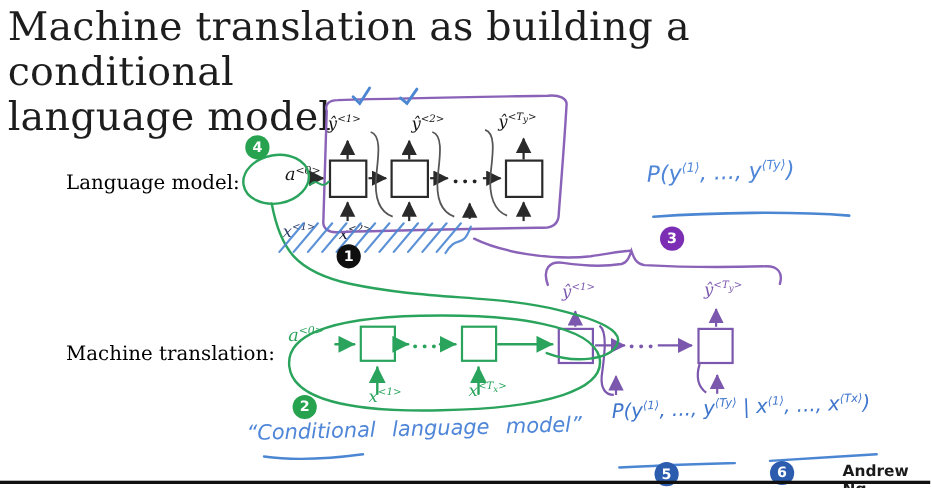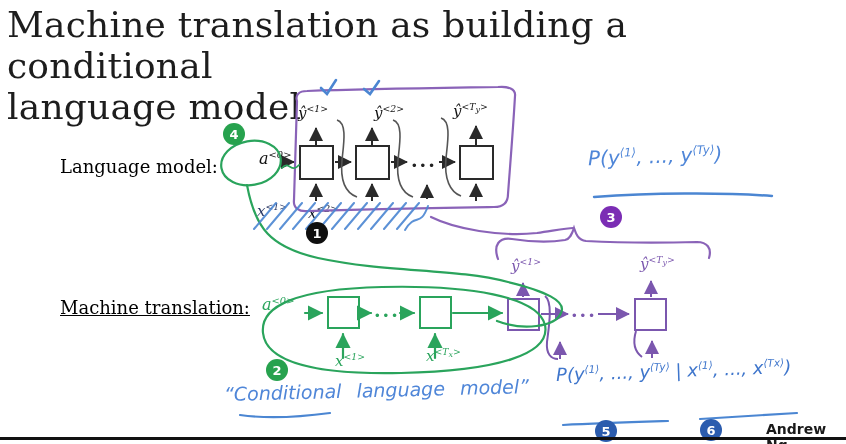--- a/index.html
+++ b/index.html
@@ -34,21 +34,21 @@
 </style>
 </head>
 <body>
 
 <div id="slide">
 
   <div id="title" class="abs">Machine translation as building a conditional
 language model</div>
 
   <div class="abs rowlabel" style="left:60px;top:156px;">Language model:</div>
-  <div class="abs rowlabel" style="left:60px;top:297px;text-decoration:underline;">Machine translation:</div>
+  <div class="abs rowlabel" style="left:60px;top:311px;">Machine translation:</div>
 
   <div class="abs mlabel" style="left:234px;top:149px;font-size:16px;margin-left:25px;">
     <span>a</span><sup><span>&lt;0&gt;</span><span class="ssub"></span><span></span></sup>
   </div>
   <div class="abs mlabel" style="left:298px;top:103px;">
     <span>ŷ</span><sup><span>&lt;1&gt;</span><span class="ssub"></span><span></span></sup>
   </div>
   <div class="abs mlabel" style="left:374px;top:103px;">
     <span>ŷ</span><sup><span>&lt;2&gt;</span><span class="ssub"></span><span></span></sup>
   </div>

